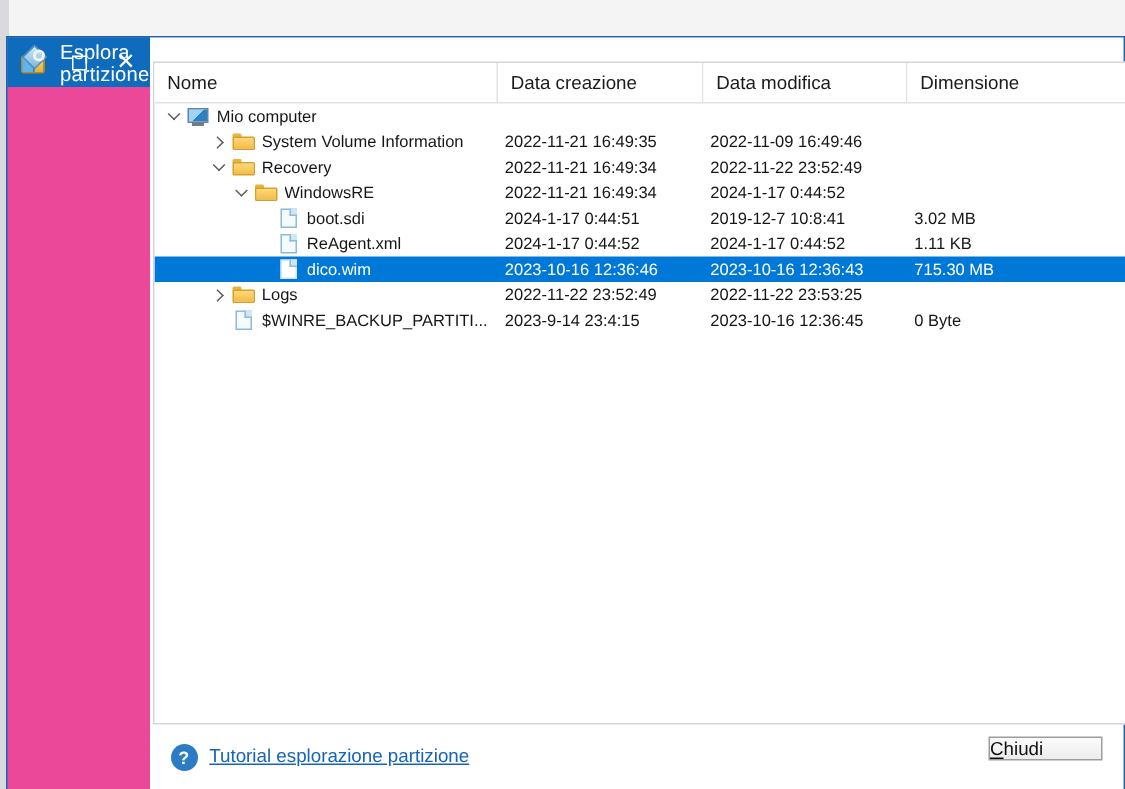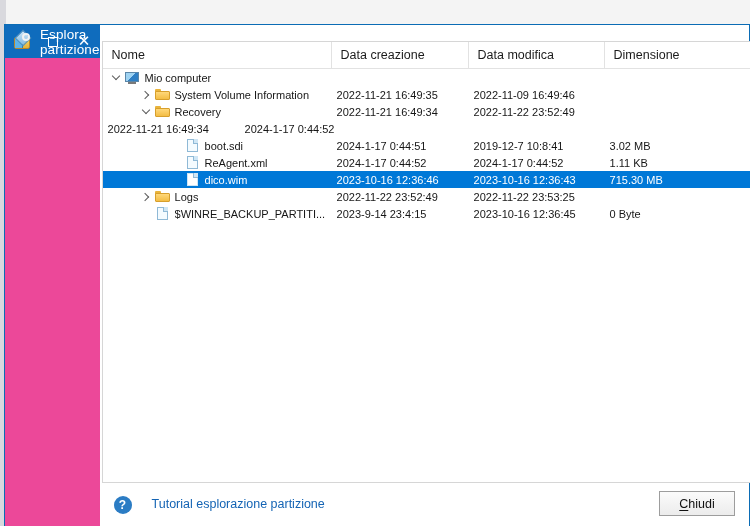--- a/index.html
+++ b/index.html
@@ -152,28 +152,28 @@
   .label{overflow:hidden;text-overflow:ellipsis;white-space:nowrap;}
 
   
   .footer{position:absolute;left:0;right:0;bottom:0;height:58px;}
   .help-icon{
     position:absolute;left:14px;top:11px;width:18px;height:18px;border-radius:50%;
     background:#2b7cc4;color:#ffffff;font-size:12px;font-weight:bold;
     display:flex;align-items:center;justify-content:center;
   }
   .help-link{
-    position:absolute;left:52px;top:12px;font-size:12.5px;color:#1464b4;
-    cursor:pointer;
+    position:absolute;left:40px;top:12px;font-size:12.5px;color:#1464b4;
+    text-decoration:underline;cursor:pointer;
   }
   .close-btn{
-    position:absolute;right:14px;top:6px;width:76px;height:25px;
+    position:absolute;right:14px;top:6px;width:76px;height:16px;
     background:linear-gradient(#fbfbfb,#eceCec);border:1px solid #9d9d9d;
     font-size:12.5px;color:#111111;
-    display:flex;align-items:center;justify-content:center;box-sizing:border-box;cursor:pointer;
+    display:flex;align-items:center;box-sizing:border-box;cursor:pointer;
   }
   .close-btn u{text-underline-offset:2px;}
   .grip{position:absolute;right:3px;bottom:3px;width:12px;height:12px;}
   .grip i{position:absolute;width:2px;height:2px;background:#b0b0b0;}
 </style>
 </head>
 <body>
 
 <div id="root">
 
@@ -263,20 +263,31 @@
                   <span class="tab"></span>
                   <span class="bd"></span>
                 </div>
                 <span class="label">Recovery</span>
               </div>
               <div class="cell created">2022-11-21 16:49:34</div>
               <div class="cell modified">2022-11-22 23:52:49</div>
               <div class="cell size"></div>
             </div>
             <div class="row">
+              <div class="cell name">
+                <div style="flex: 0 0 51px; height: 17px;"></div>
+                <div class="exp">
+                  <span class="chev open"></span>
+                </div>
+                <div class="ico folder">
+                  <span class="tab"></span>
+                  <span class="bd"></span>
+                </div>
+                <span class="label">WindowsRE</span>
+              </div>
               <div class="cell created">2022-11-21 16:49:34</div>
               <div class="cell modified">2024-1-17 0:44:52</div>
               <div class="cell size"></div>
             </div>
             <div class="row">
               <div class="cell name">
                 <div style="flex: 0 0 66px; height: 17px;"></div>
                 <div class="exp"></div>
                 <div class="ico file">
                   <span class="pg"></span>

